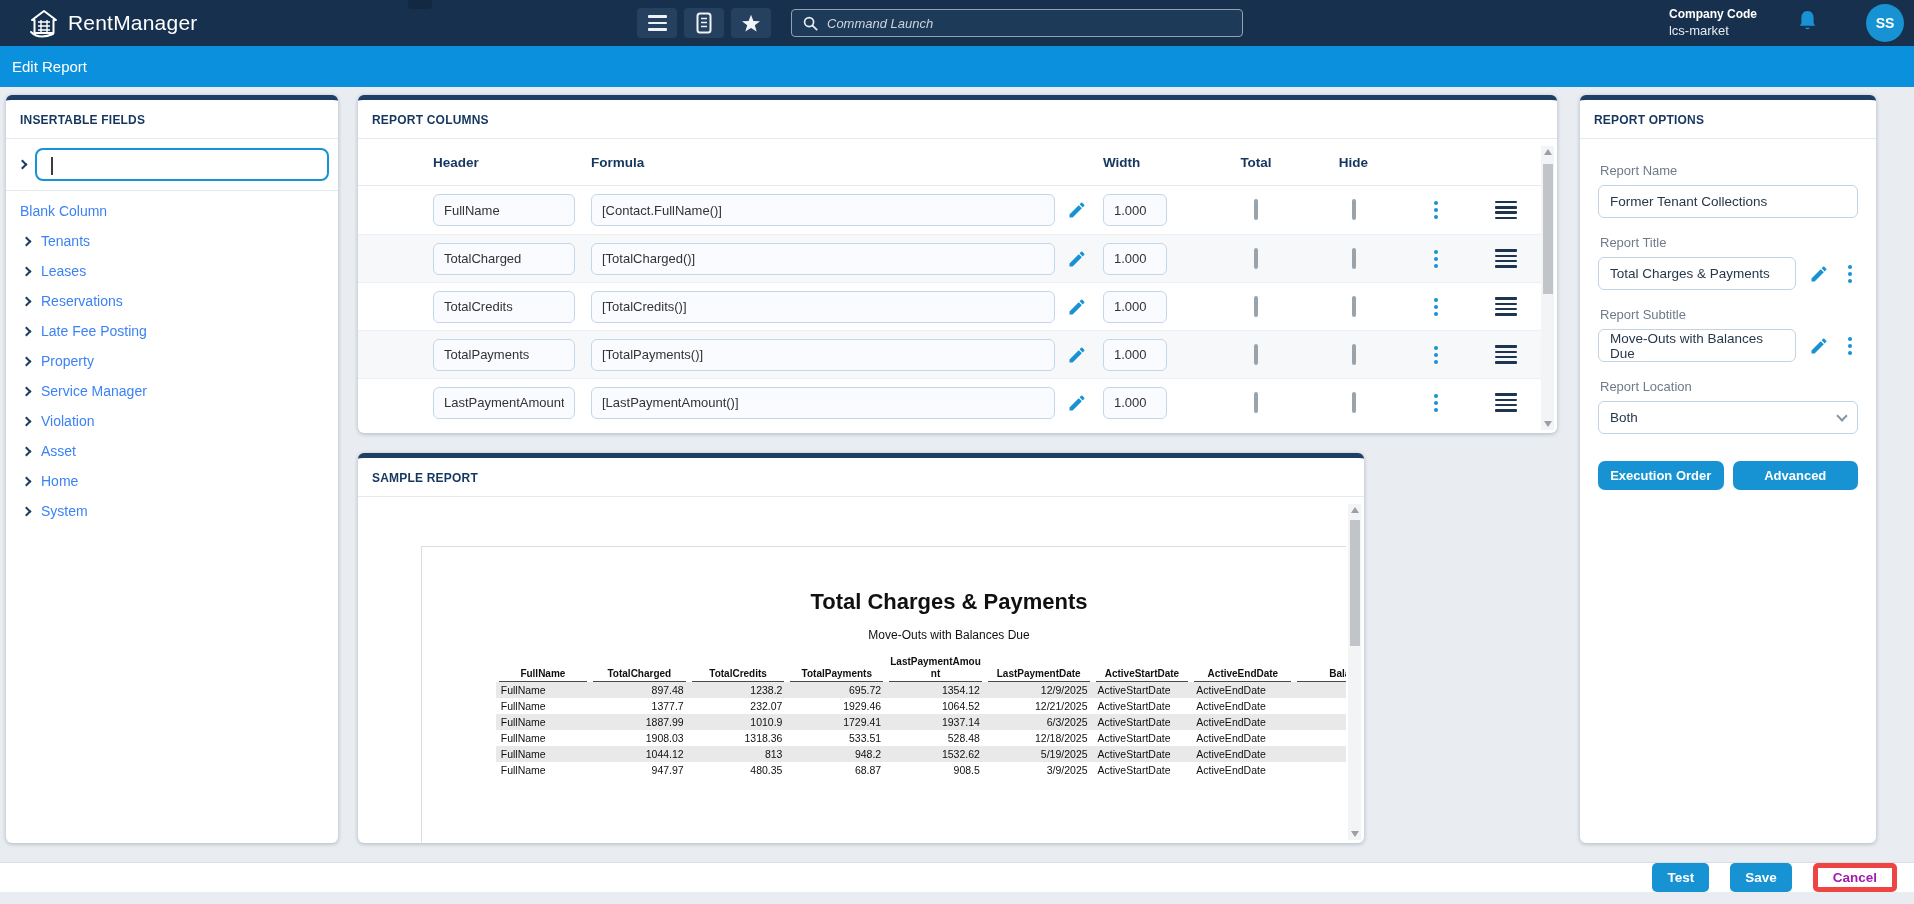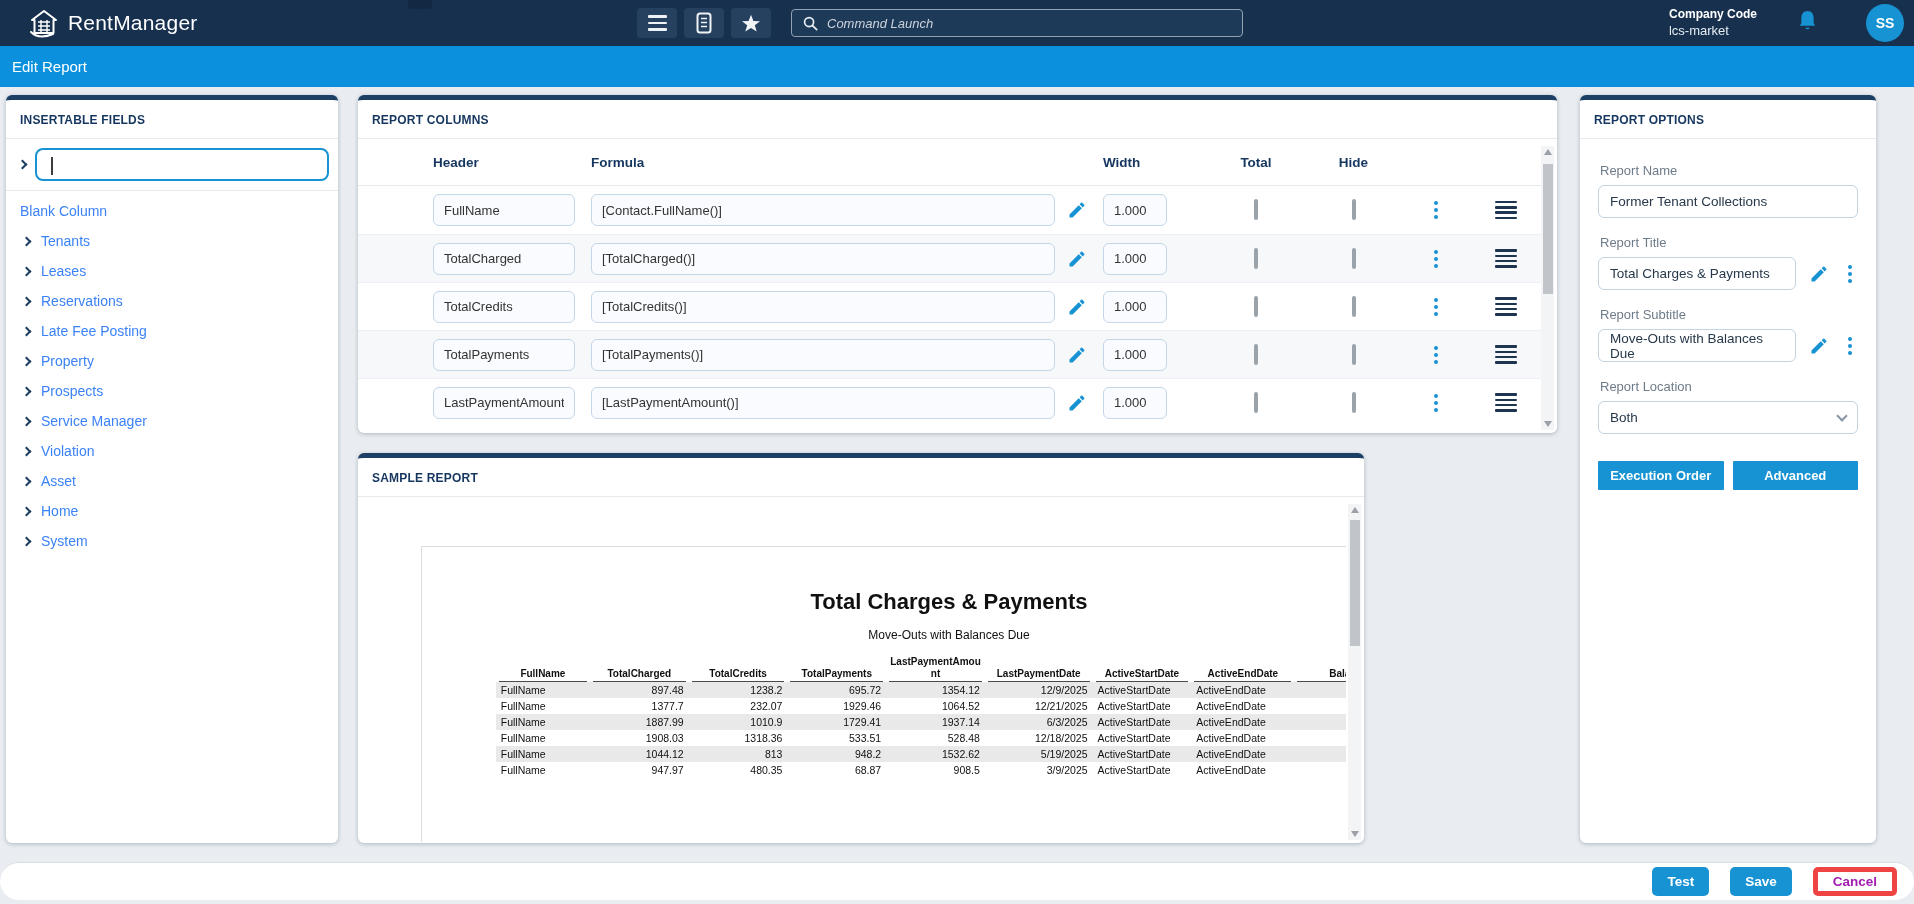--- a/index.html
+++ b/index.html
@@ -102,27 +102,27 @@
   .opts-body { padding:24px 18px 0; }
   .opt-label { font-size:13px; color:#6e7b89; margin:0 0 7px 2px; }
   .opt-gap { margin-top:17px; }
   .opt-input { height:33px; border:1px solid #c3d3e2; border-radius:6px; background:#fff; display:flex; align-items:center;
                padding:0 11px; font-size:13.5px; color:#26384a; }
   .opt-row { display:flex; align-items:center; gap:13px; }
   .opt-row .opt-input { flex:1; }
   .sel { justify-content:space-between; cursor:pointer; }
   .sel-chev { width:8px; height:8px; border-right:2px solid #8795a4; border-bottom:2px solid #8795a4; transform:rotate(45deg); margin-top:-4px; }
   .buttons-row { display:flex; gap:9px; margin-top:27px; }
-  .btn-blue { flex:1; height:29px; background:#1793d3; color:#fff; border:none; border-radius:1px; font-size:13px; font-weight:700;
+  .btn-blue { flex:1; height:29px; background:#1793d3; color:#fff; border:none; border-radius:7px; font-size:13px; font-weight:700;
               font-family:inherit; cursor:pointer; }
   .edit-pen { cursor:pointer; display:flex; }
 
   
-  .footer { height:38px; background:#fff; border-top:1px solid #d8dee4; display:flex; align-items:center; justify-content:flex-end;
-            gap:21px; padding-right:17px;border-radius:21px; }
+  .footer { height:30px; background:#fff; border-top:1px solid #d8dee4; display:flex; align-items:center; justify-content:flex-end;
+            gap:21px; padding-right:17px; }
   .btn-footer { height:29px; border-radius:5px; font-size:13.5px; font-weight:700; padding:0 15px; font-family:inherit; cursor:pointer; }
   .btn-solid { background:#1793d3; color:#fff; border:none; }
   .btn-outline { background:#fff; color:#a21caf; border:5px solid #ef4444; }
 </style>
 </head>
 <body>
 
 <div class="navbar">
   <div class="mem-tip">
     
@@ -220,24 +220,20 @@
   <div class="list-item tree-item">
     <span class="chev"></span>
     <span class="lbl">Late Fee Posting</span>
   </div>
 
   <div class="list-item tree-item">
     <span class="chev"></span>
     <span class="lbl">Property</span>
   </div>
 
-  <div class="list-item tree-item">
-    <span class="chev"></span>
-    <span class="lbl">Prospects</span>
-  </div>
 
   <div class="list-item tree-item">
     <span class="chev"></span>
     <span class="lbl">Service Manager</span>
   </div>
 
   <div class="list-item tree-item">
     <span class="chev"></span>
     <span class="lbl">Violation</span>
   </div>

